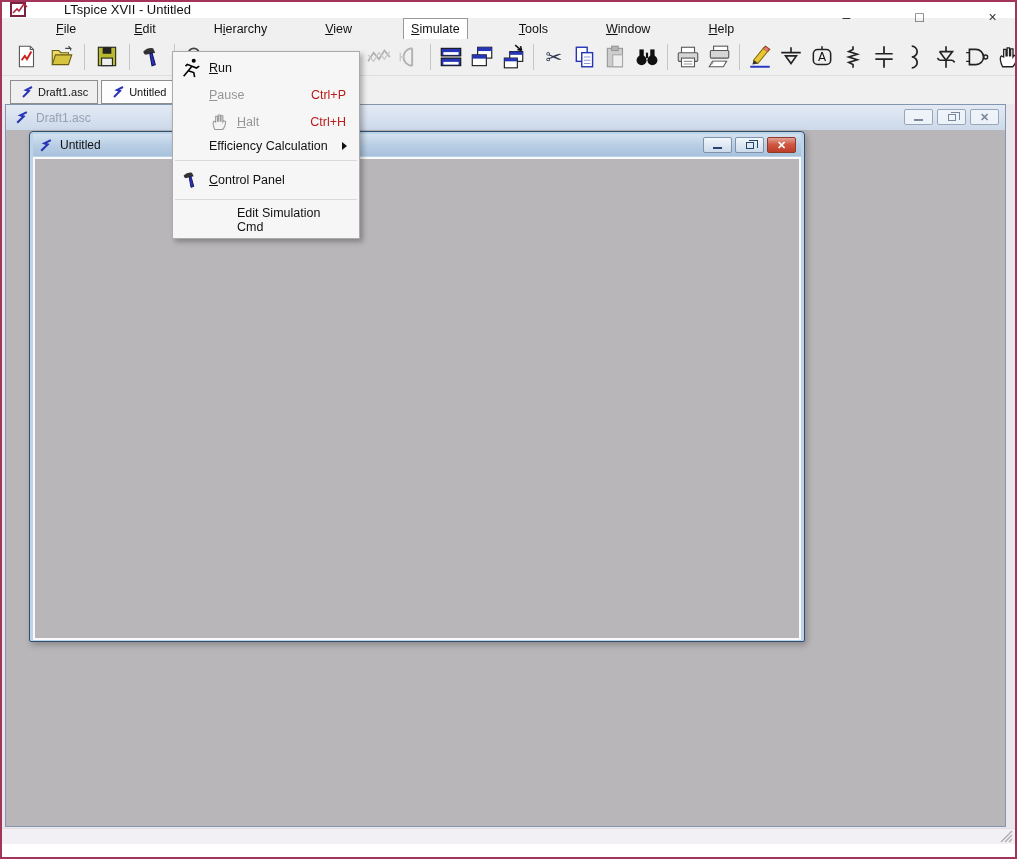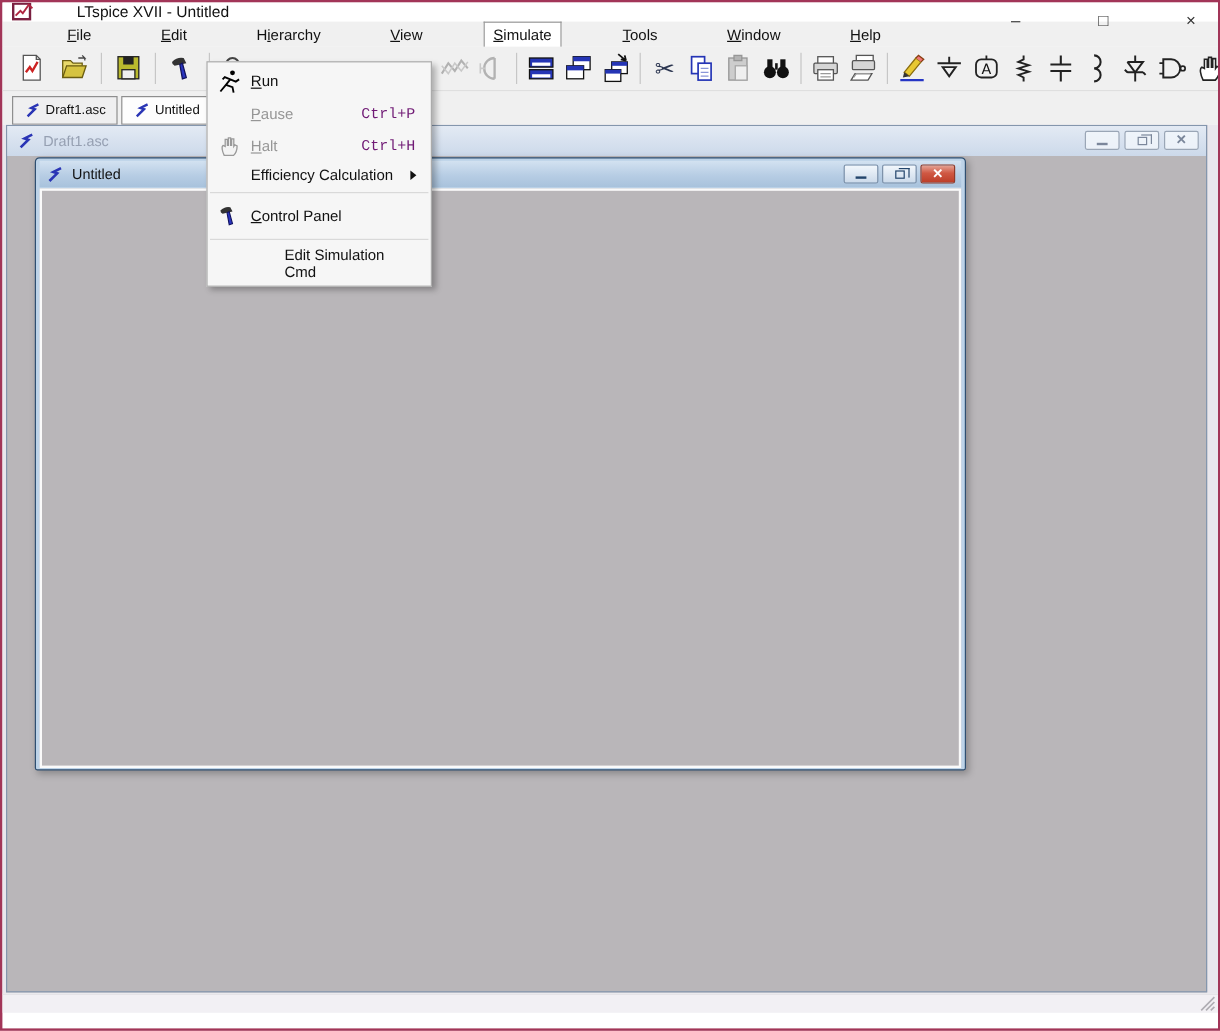--- a/index.html
+++ b/index.html
@@ -71,21 +71,21 @@
   .grip { position:absolute; right:2px; bottom:1px; }
   
   .dropdown { position:absolute; left:170px; top:49px; width:188px; z-index:60;
               background:#f6f6f6; border:1px solid #ababab; padding:3px 0;
               box-shadow:3px 3px 5px rgba(0,0,0,.28); font-size:12.5px; }
   .drow { display:flex; align-items:center; height:26px; color:#111; }
   .drow.disabled { color:#969696; }
   .drow .icn { width:36px; display:flex; align-items:center; justify-content:center; }
   .drow .lbl { flex:1; }
   .drow .cut { margin-right:13px; color:#8f8f8f; }
-  .drow.disabled .cut { color:#701a75;font-family:Liberation Mono, monospace; }
+  .drow.disabled .cut { color:#b91c1c; }
   .dsep { height:1px; background:#d9d9d9; margin:4px 2px; }
   .subarrow { width:0; height:0; border-left:5px solid #111; border-top:4px solid transparent;
               border-bottom:4px solid transparent; margin-right:12px; }
   .h21 { height:21px; } .h30 { height:30px; } .h31 { height:31px;margin-left:28px; }
 </style>
 </head>
 <body>
 
 <div class="window">
 
@@ -383,21 +383,21 @@
         </svg>
       </span>
       <span class="lbl"><span></span><span class="k">R</span><span>un</span></span>
       <span class="cut"></span>
     </div>
     <div class="drow disabled h21" style="height:27px;">
       <span class="icn"></span>
       <span class="lbl"><span></span><span class="k">P</span><span>ause</span></span>
       <span class="cut">Ctrl+P</span>
     </div>
-    <div class="drow disabled" style="height:27px;">
+    <div class="drow disabled" style="height:27px;padding-left:28px;">
       <span class="icn">
         <svg width="20" height="20" viewBox="0 0 24 24">
           <path d="M7 21 C5 17 4 12 6 11 l2 1 V5 h2.2 v6 h1 V3.5 h2.2 V11 h1 V4.5 h2.2 V12 l1 -1.5 2.3 1 c0 4 -1 7 -3.5 9.5 Z" fill="#f4f4f4" stroke="#9a9a9a" stroke-width="1.3"></path>
         </svg>
       </span>
       <span class="lbl"><span></span><span class="k">H</span><span>alt</span></span>
       <span class="cut">Ctrl+H</span>
     </div>
     <div class="drow h21">
       <span class="icn"></span>

